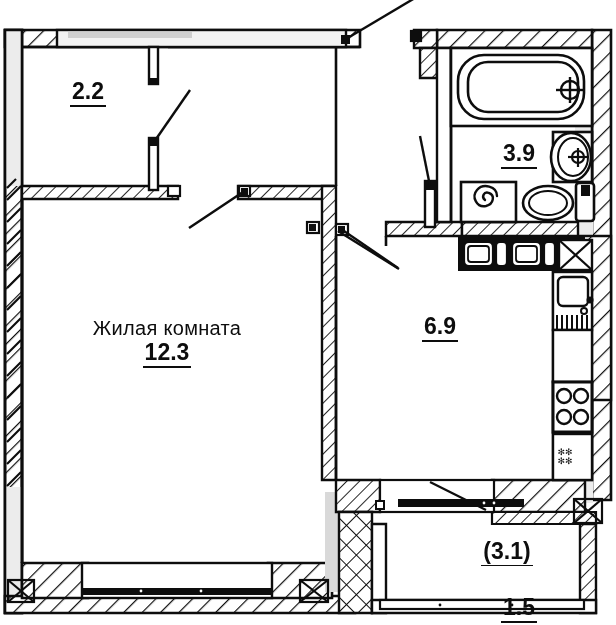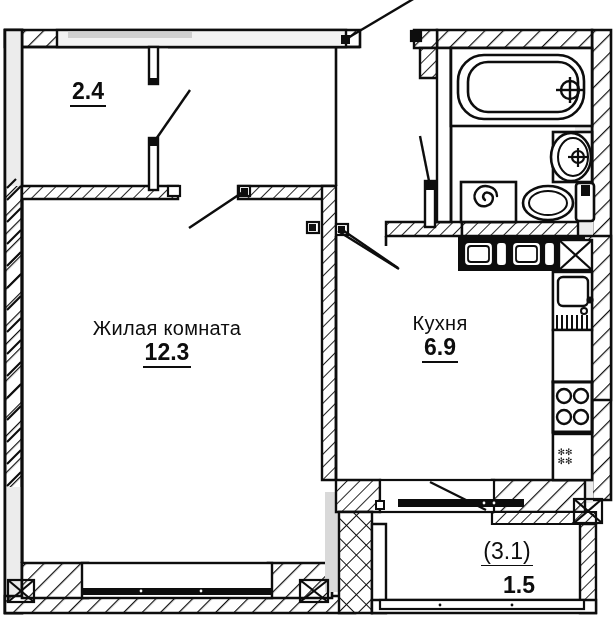--- a/index.html
+++ b/index.html
@@ -41,21 +41,21 @@
   }
   .room-area {
     font-size: 23px;
     font-weight: 700;
     line-height: 1.15;
     display: inline-block;
     border-bottom: 2.6px solid #0d0d0d;
     padding: 0 2px 1px 2px;
   }
   .room-area.thin {
-    font-weight: 400;
+    font-weight: 700;
     border-bottom-width: 1.8px;
   }
 </style>
 </head>
 <body>
 
 <div id="floorplan-root">
 
   <svg id="floorplan-svg" viewBox="0 0 616 625">
     <defs>
@@ -329,36 +329,38 @@
       </g>
     </g>
 
     <g stroke="#0d0d0d" stroke-width="2.4" fill="none">
       <line x1="338" y1="231" x2="399" y2="269"></line>
     </g>
 
   </svg>
 
   <div class="room-label" style="left:38px; top:78px; width:100px;">
-    <div class="room-area">2.4</div>
-  </div>
-
-
+    <div class="room-area">2.2</div>
+  </div>
+
+
+  <div class="room-label" style="left:469px; top:140px; width:100px;">
+    <div class="room-area">3.9</div>
+  </div>
 
   <div class="room-label" style="left:42px; top:318px; width:250px;">
     <div class="room-name">Жилая комната</div>
     <div class="room-area">12.3</div>
   </div>
 
   <div class="room-label" style="left:380px; top:313px; width:120px;">
-    <div class="room-name">Кухня</div>
     <div class="room-area">6.9</div>
   </div>
 
   <div class="room-label" style="left:457px; top:538px; width:100px;">
     <div class="room-area thin">(3.1)</div>
   </div>
 
-  <div class="room-label" style="left:479px; top:572px; width:80px;">
+  <div class="room-label" style="left:479px; top:594px; width:80px;">
     <div class="room-area">1.5</div>
   </div>
 
 </div>
 
 </body></html>

